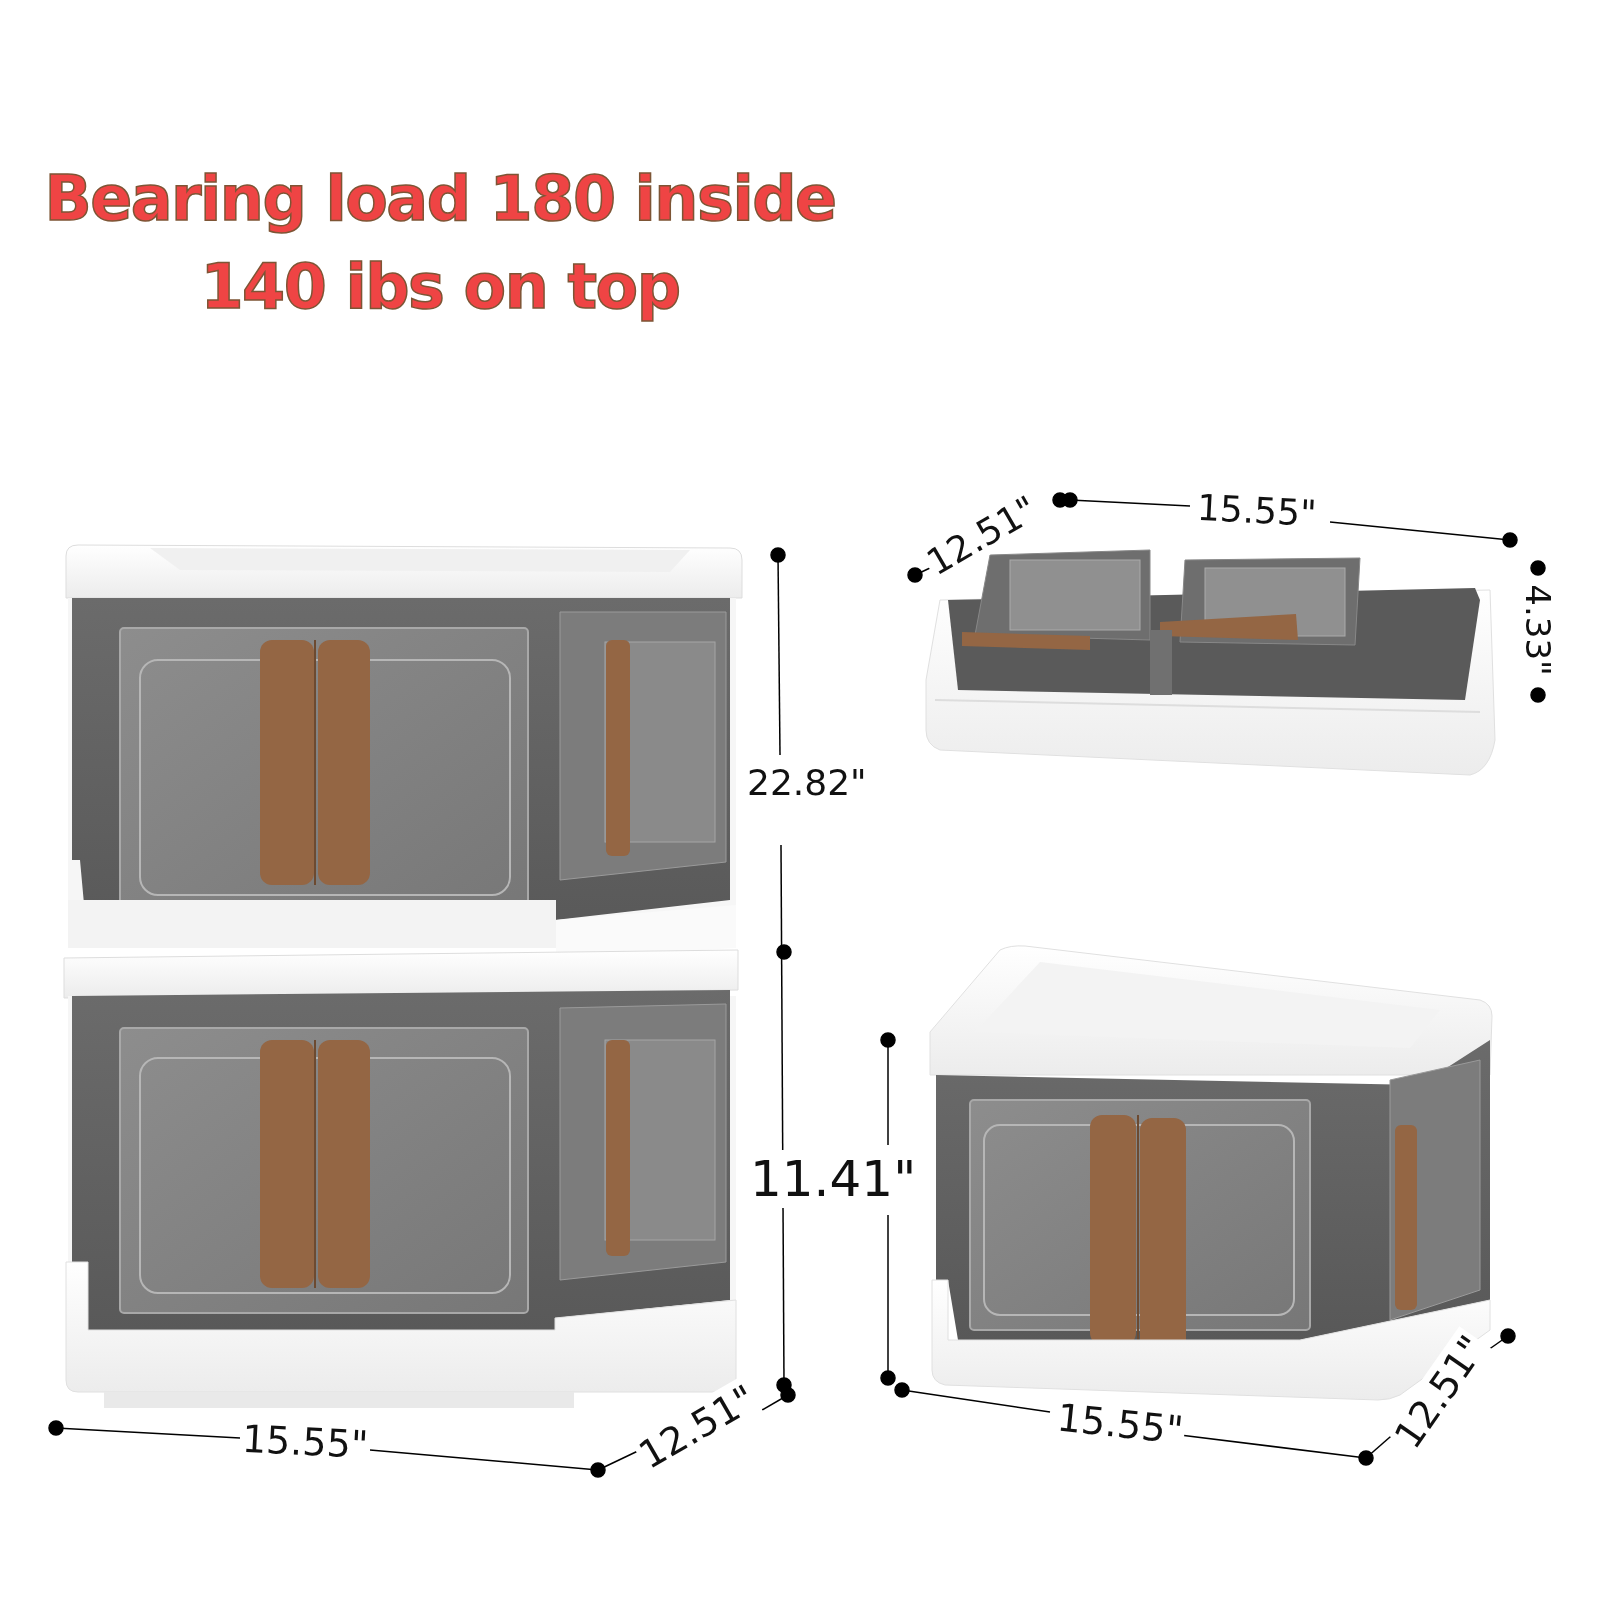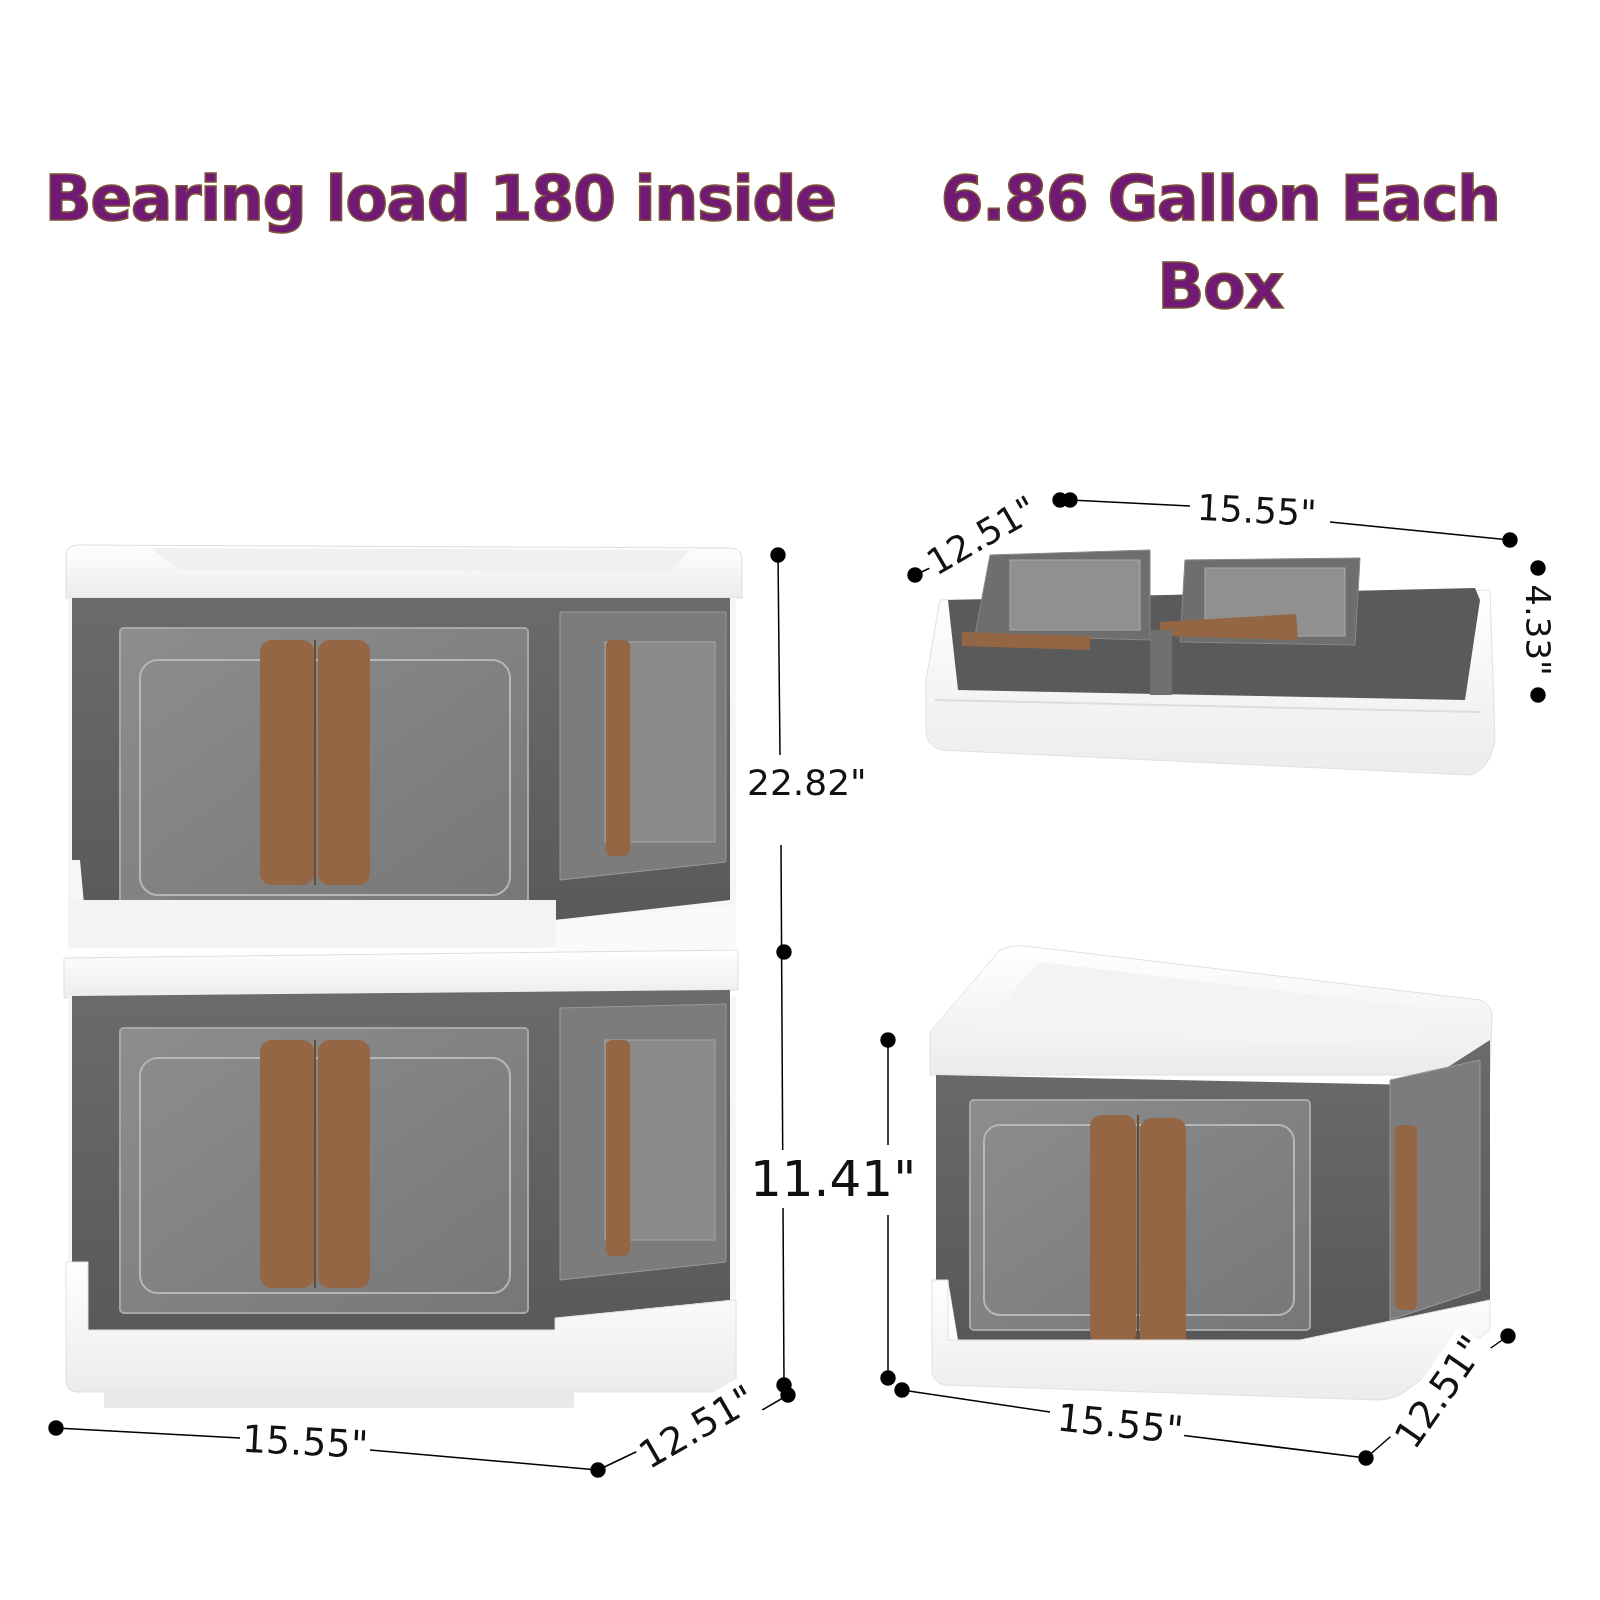--- a/index.html
+++ b/index.html
@@ -1,35 +1,35 @@
 <!DOCTYPE html>
 <html><head>
 <meta charset="utf-8">
 <style>
   html, body { margin:0; padding:0; background:#ffffff; }
   body { width:1600px; height:1600px; position:relative; overflow:hidden; font-family:"Liberation Sans", sans-serif; }
   .headline {
-    position:absolute; text-align:center; color:#701a75;
+    position:absolute; text-align:center; color:#ef4444;
     font-family:"DejaVu Sans", sans-serif; font-weight:bold; font-size:62px; line-height:88px;
     -webkit-text-stroke:1.5px #7d5535; letter-spacing:-1.5px;
   }
   .headline span { display:block; }
   #hl-left { left:40px; top:155px; width:800px; }
   #hl-right { left:880px; top:155px; width:680px; }
   .dim { position:absolute; font-family:"DejaVu Sans", sans-serif; color:#111; white-space:nowrap; background:#fff; padding:0 2px; }
   svg.art { position:absolute; left:0; top:0; }
 </style>
 </head>
 <body>
 
 <div id="hl-left" class="headline">
   <span>Bearing load 180 inside</span>
+  <span>140 ibs on top</span>
 </div>
 <div id="hl-right" class="headline">
-  <span>6.86 Gallon Each Box</span>
 </div>
 
 <svg class="art" width="1600" height="1600" viewBox="0 0 1600 1600">
   <defs>
     <linearGradient id="glass" x1="0" y1="0" x2="0" y2="1">
       <stop offset="0" stop-color="#6b6b6b"></stop>
       <stop offset="1" stop-color="#585858"></stop>
     </linearGradient>
     <linearGradient id="pane" x1="0" y1="0" x2="1" y2="1">
       <stop offset="0" stop-color="#8d8d8d"></stop>

